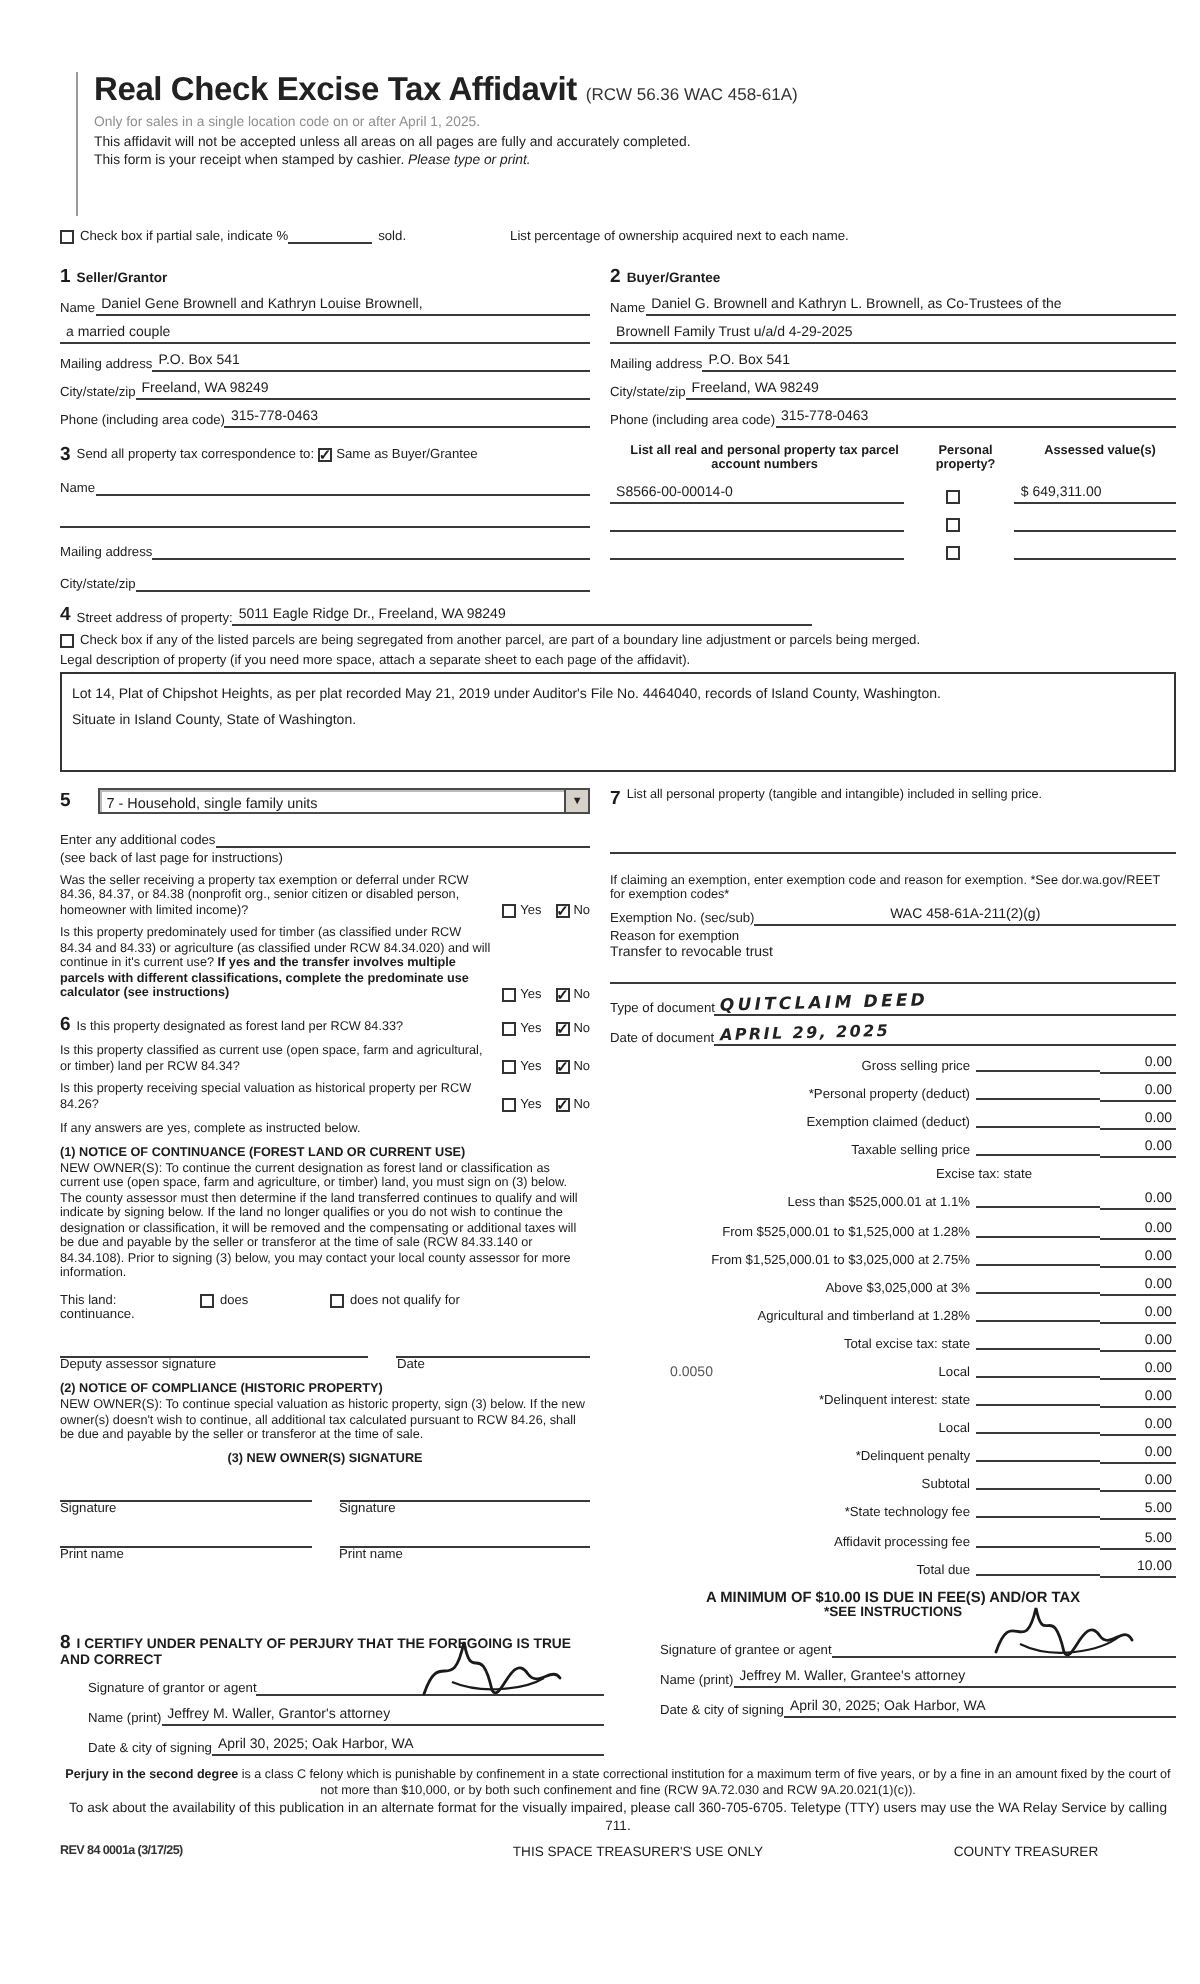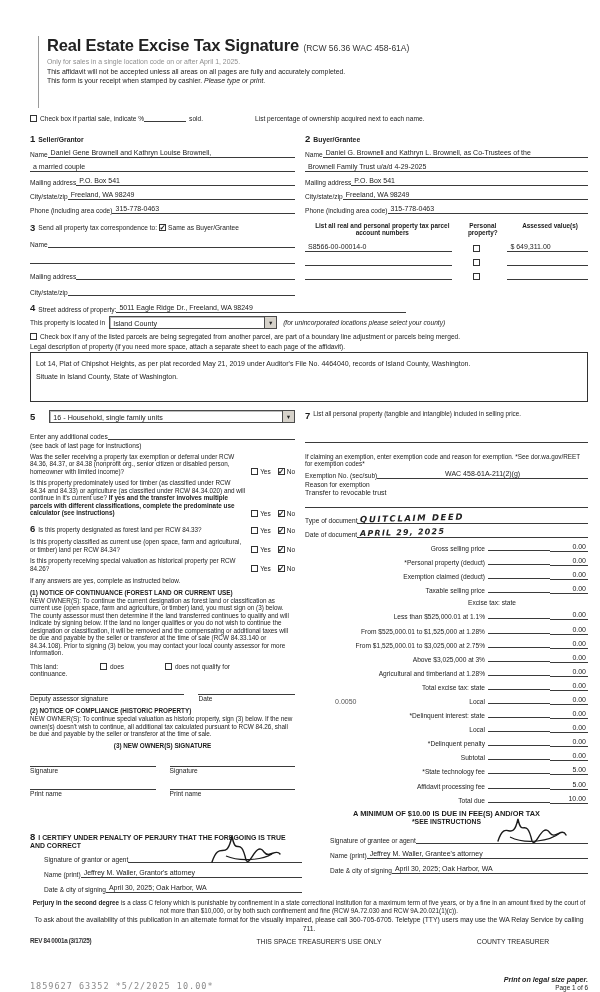--- a/index.html
+++ b/index.html
@@ -98,21 +98,21 @@
 </style>
 </head>
 <body>
 
 <div class="page">
 
   <div class="hdr">
     <div class="vdiv"></div>
     <div class="title-blk">
       <div>
-        <span class="bigtitle">Real Estate Excise Tax Signature</span>
+        <span class="bigtitle">Real Check Excise Tax Affidavit</span>
         <span class="titlesuf">(RCW 56.36 WAC 458-61A)</span>
       </div>
       <div class="note gray">Only for sales in a single location code on or after April 1, 2025.</div>
       <div class="note">This affidavit will not be accepted unless all areas on all pages are fully and accurately completed.</div>
       <div class="note"><span>This form is your receipt when stamped by cashier. </span><i>Please type or print.</i></div>
     </div>
   </div>
 
   <div style="display:flex;align-items:flex-end;margin-top:7px">
     <span class="cb"></span>
@@ -234,46 +234,38 @@
       </div>
     </div>
   </div>
 
   <div style="margin-top:6px">
     <div class="frow" style="margin-top:0">
       <span class="secnum">4</span>
       <span class="lab">Street address of property:</span>
       <span class="fv" style="flex:0 0 290px">5011 Eagle Ridge Dr., Freeland, WA 98249</span>
     </div>
-    <div style="display:flex;align-items:center;margin-top:3px">
-      <span class="lab">This property is located in</span>
-      <span class="dropdown" style="width:168px;margin-left:4px">
-        <span class="dd-val">Island County</span>
-        <span class="dd-btn">▼</span>
-      </span>
-      <span class="lab" style="font-style:italic;margin-left:6px">(for unincorporated locations please select your county)</span>
-    </div>
     <div style="display:flex;align-items:center;margin-top:4px">
       <span class="cb"></span>
       <span class="lab" style="margin-left:3px;white-space:normal">Check box if any of the listed parcels are being segregated from another parcel, are part of a boundary line adjustment or parcels being merged.</span>
     </div>
     <div class="lab" style="margin-top:3px">Legal description of property (if you need more space, attach a separate sheet to each page of the affidavit).</div>
     <div class="legalbox">
       <div>Lot 14, Plat of Chipshot Heights, as per plat recorded May 21, 2019 under Auditor's File No. 4464040, records of Island County, Washington.</div>
       <div>Situate in Island County, State of Washington.</div>
     </div>
   </div>
 
   <div class="cols" style="margin-top:8px">
 
     <div class="c-l">
       <div style="display:flex;align-items:center">
         <span class="secnum" style="margin-right:14px">5</span>
         <span class="dropdown" style="flex:1">
-          <span class="dd-val">16 - Household, single family units</span>
+          <span class="dd-val">7 - Household, single family units</span>
           <span class="dd-btn">▼</span>
         </span>
       </div>
       <div class="frow" style="margin-top:8px">
         <span class="lab">Enter any additional codes</span>
         <span class="fv"></span>
       </div>
       <div class="lab" style="margin-top:2px">(see back of last page for instructions)</div>
 
       <div class="qrow">
@@ -544,21 +536,14 @@
 
   <div class="perjury"><b>Perjury in the second degree</b><span> is a class C felony which is punishable by confinement in a state correctional institution for a maximum term of five years, or by a fine in an amount fixed by the court of not more than $10,000, or by both such confinement and fine (RCW 9A.72.030 and RCW 9A.20.021(1)(c)).</span></div>
   <div class="altnote">To ask about the availability of this publication in an alternate format for the visually impaired, please call 360-705-6705. Teletype (TTY) users may use the WA Relay Service by calling 711.</div>
 
   <div class="revrow">
     <span class="rev">REV 84 0001a (3/17/25)</span>
     <span class="treas">THIS SPACE TREASURER'S USE ONLY</span>
     <span class="ctreas">COUNTY TREASURER</span>
   </div>
 
-  <div class="bottomrow">
-    <span class="stamp">1859627 63352 *5/2/2025 10.00*</span>
-    <span class="plegal">
-      <div class="l1">Print on legal size paper.</div>
-      <div class="l2">Page 1 of 6</div>
-    </span>
-  </div>
 
 </div>
 
 </body></html>

